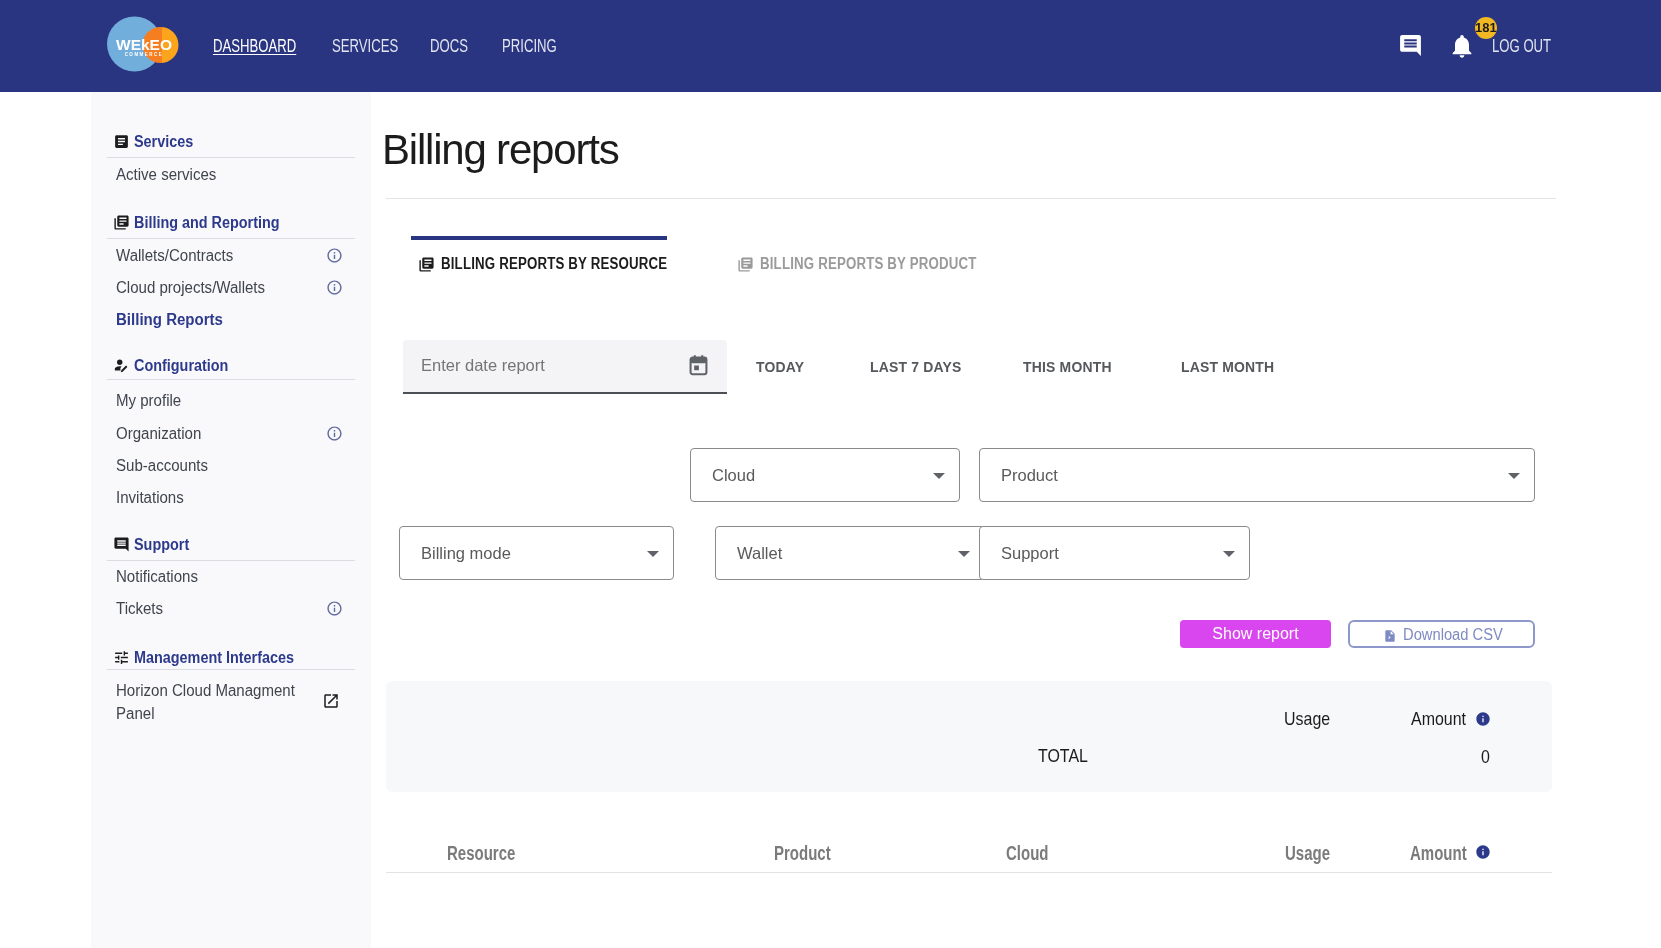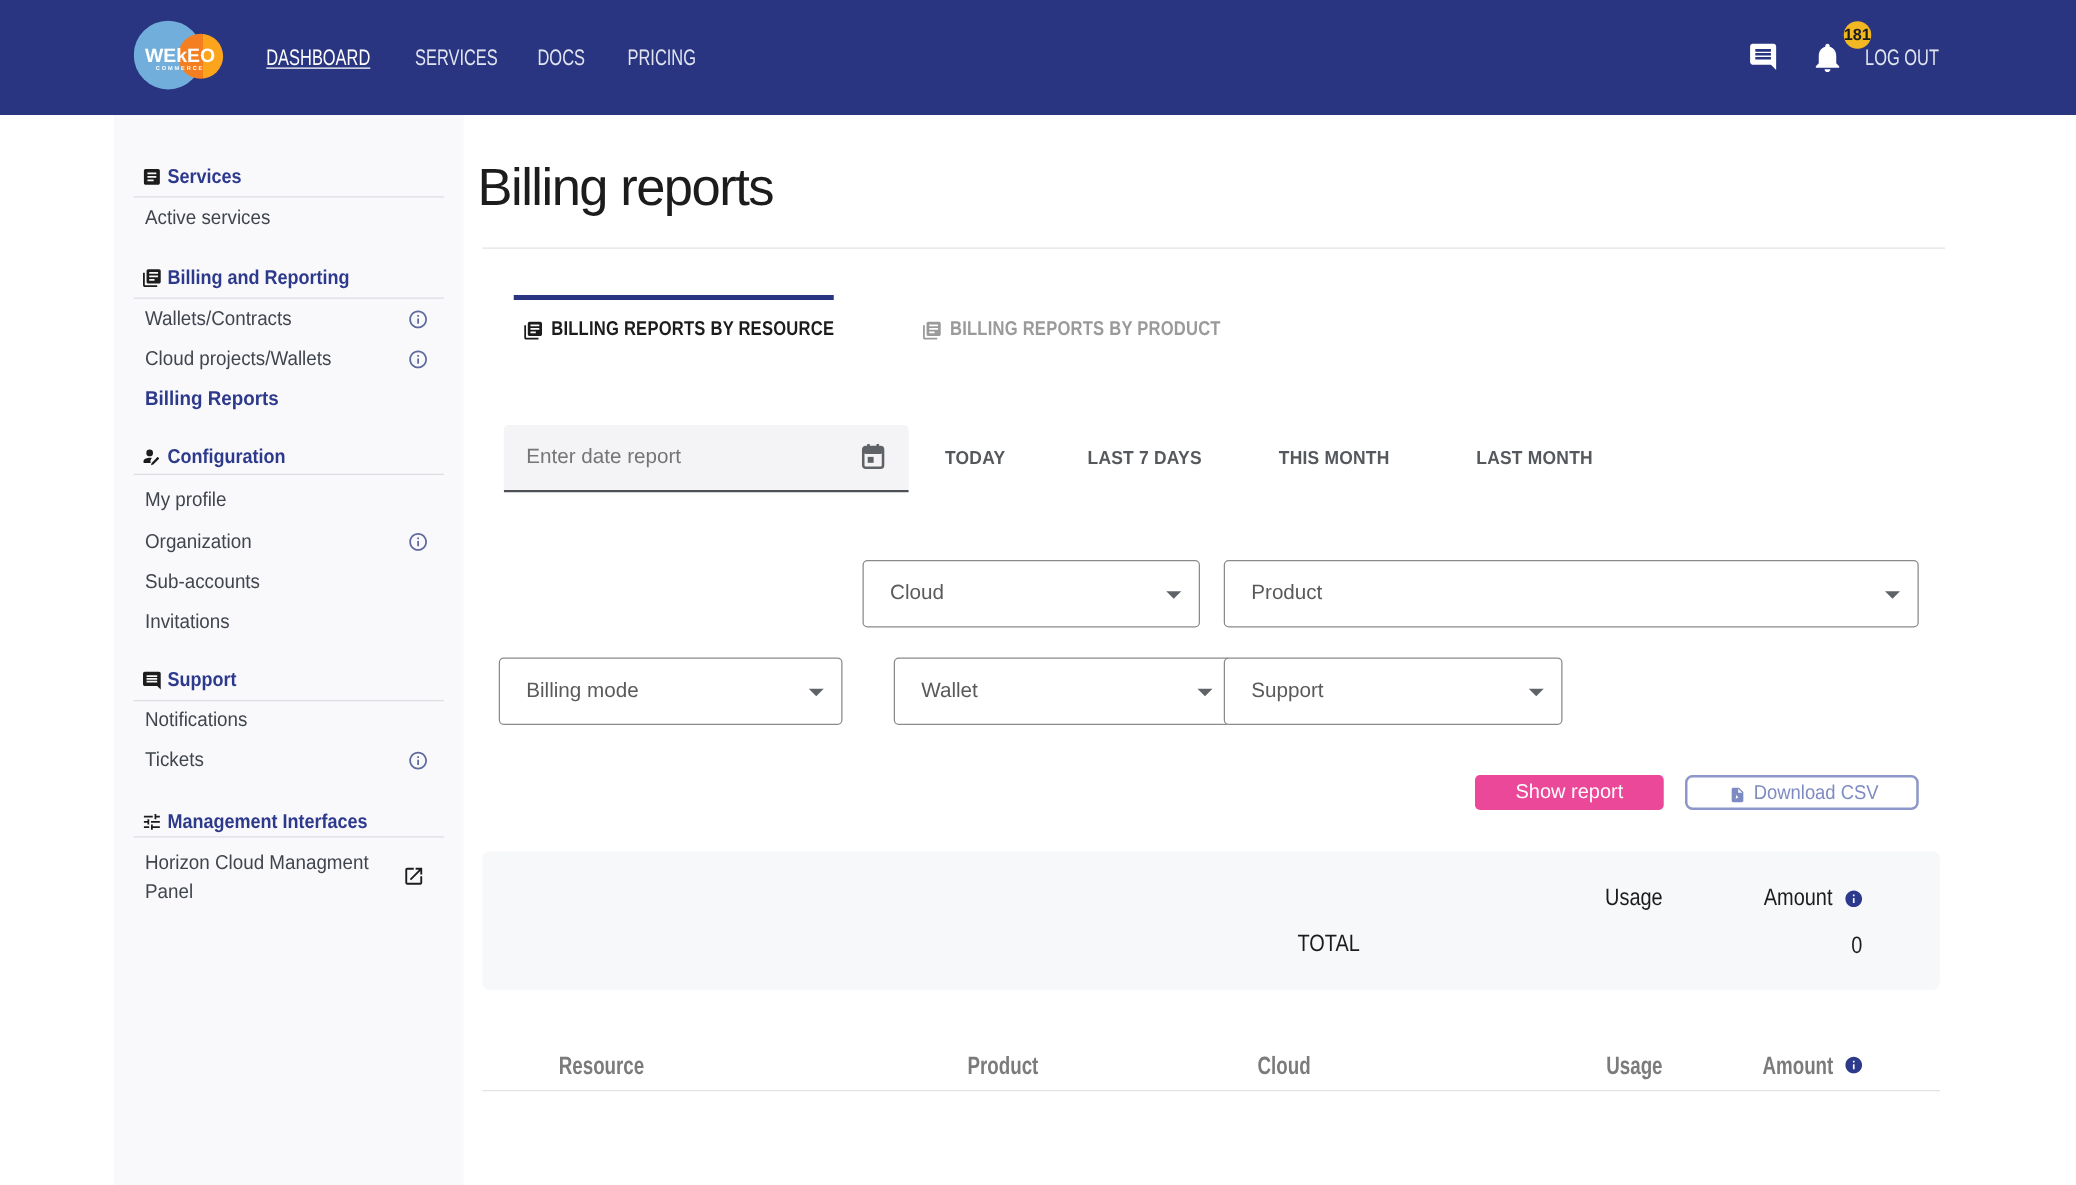--- a/index.html
+++ b/index.html
@@ -32,21 +32,21 @@
 .dateinput { position:absolute; left:32px; top:248px; width:324px; height:54px; background:#f4f4f6; border-bottom:2px solid #4d5055; border-radius:4px 4px 0 0; }
 .dateinput .ph { position:absolute; left:18px; top:16px; font-size:16.5px; color:#757575; }
 .quick { position:absolute; top:266px; font-size:15px; font-weight:bold; color:#55585c; letter-spacing:0.2px; white-space:nowrap; transform:scale(0.93,1); transform-origin:0 0; }
 
 
 .sel { position:absolute; height:54px; border:1px solid #8a8a8a; border-radius:4px; background:#fff; }
 .sel .lab { position:absolute; left:21px; top:50%; transform:translateY(-50%); font-size:16.5px; color:#5a5a5a; }
 .sel .arr { position:absolute; right:14px; top:50%; margin-top:-2px; width:0; height:0; border-left:6px solid transparent; border-right:6px solid transparent; border-top:6px solid #5f6368; }
 
 
-#btn-show { position:absolute; left:809px; top:528px; width:151px; height:28px; background:#ec4899; border-radius:4px; color:#fff; font-size:16px; text-align:center; line-height:27px; }
+#btn-show { position:absolute; left:809px; top:528px; width:151px; height:28px; background:#d946ef; border-radius:4px; color:#fff; font-size:16px; text-align:center; line-height:27px; }
 #btn-csv { position:absolute; left:977px; top:528px; width:187px; height:28px; background:#fff; border:2px solid #8d97c9; border-radius:6px; color:#7e8ac2; font-size:16px; }
 
 
 #summary { position:absolute; left:15px; top:589px; width:1166px; height:111px; background:#f7f8fa; border-radius:6px; }
 
 .th { position:absolute; font-size:20px; font-weight:bold; color:#7b7b7b; white-space:nowrap; transform:scale(0.75,1); transform-origin:0 0; }
 .hr2 { position:absolute; left:15px; top:780px; width:1166px; height:1px; background:#e3e3e3; }
 .sumtx { font-size:19px; color:#1c1c1c; transform:scale(0.84,1); transform-origin:0 0; }
 .noresults { position:absolute; left:0; top:806px; width:1190px; text-align:center; font-style:italic; font-size:17px; color:#1c1c1c; }
 </style>

